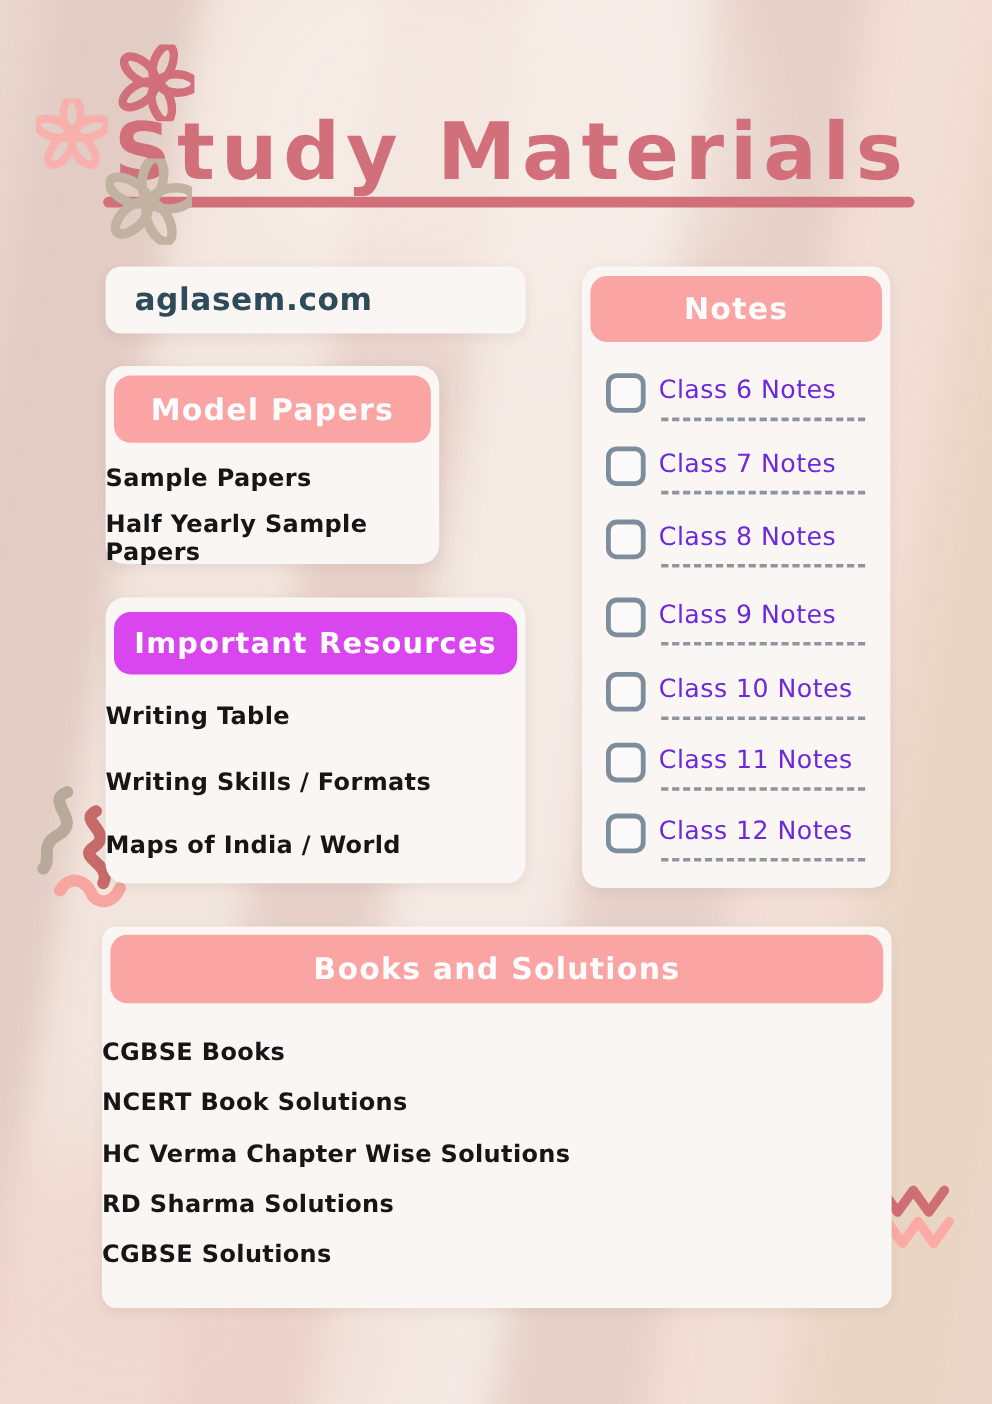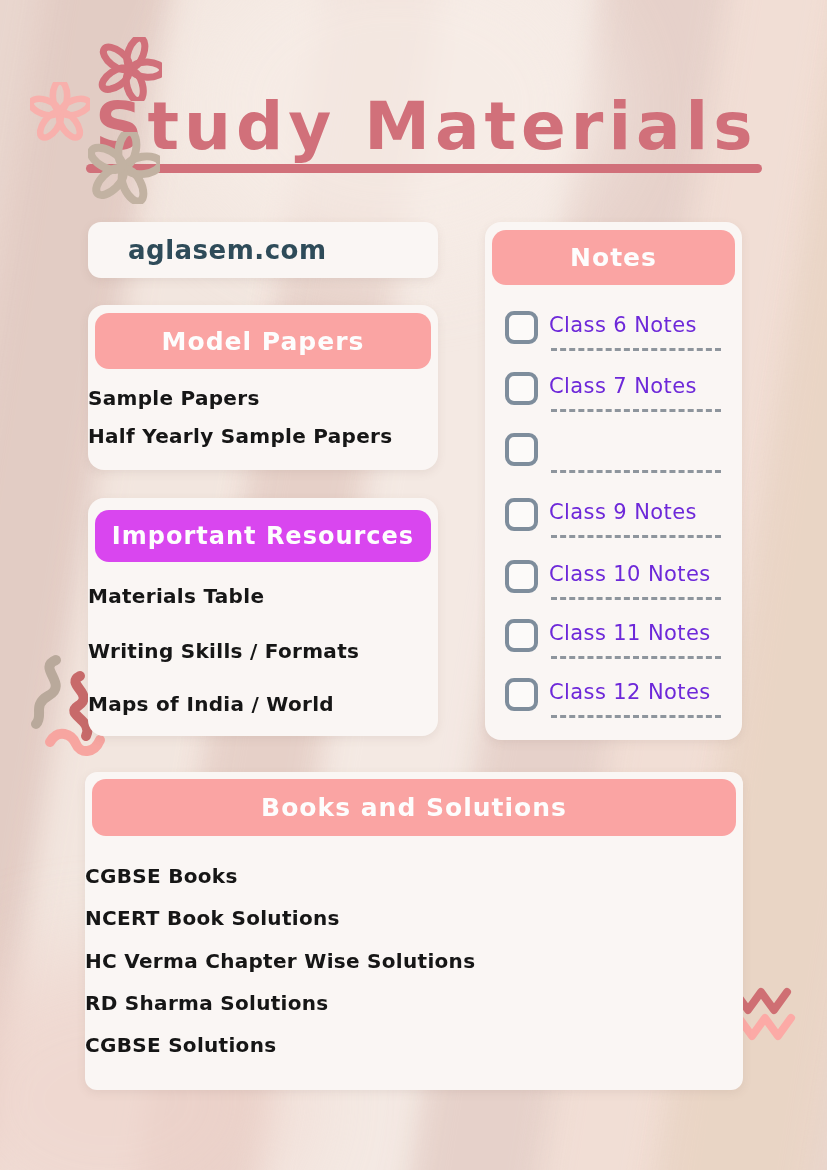--- a/index.html
+++ b/index.html
@@ -40,21 +40,21 @@
   .pill{
     position:absolute;left:7px;right:7px;border-radius:14px;
     display:flex;align-items:center;justify-content:center;
     color:#fdfdfd;font-weight:bold;letter-spacing:1px;
   }
   .center-item{
     position:absolute;left:0;right:0;text-align:left;
     font-size:20px;font-weight:bold;color:#161616;letter-spacing:.3px;
   }
   .site-text{
-    display:block;line-height:56px;padding-left:40px;
+    display:block;line-height:56px;padding-left:24px;
     font-size:26px;font-weight:bold;letter-spacing:.5px;
   }
 
   
   .note-row{position:absolute;left:0;right:0;height:42px;}
   .checkbox{
     position:absolute;left:20px;top:1px;width:25px;height:25px;
     border:4px solid #7e8d9c;border-radius:9px;background:#fcfaf9;cursor:pointer;
   }
   .note-label{
@@ -123,48 +123,49 @@
     <g fill="none" stroke-width="8" stroke-linecap="round" stroke-linejoin="round">
       <path d="M 4 26 L 17 8 L 30 26 L 43 8 L 56 26 L 69 8 L 82 26 L 95 8" stroke="#cf6f73"></path>
       <path d="M 8 52 L 21 34 L 34 52 L 47 34 L 60 52 L 73 34 L 86 52 L 99 34" stroke="#fcaaa6"></path>
     </g>
   </svg>
 
   <div class="card" style="left:88px;top:222px;width:350px;height:56px;border-radius:13px">
     <span class="site-text" style="color:#2e4b59">aglasem.com</span>
   </div>
 
-  <div class="card" style="left:88px;top:305px;width:350px;height:165px">
+  <div class="card" style="left:88px;top:305px;width:278px;height:165px">
     <div class="pill" style="top:8px;height:56px;background:#faa4a3;font-size:25px">Model Papers</div>
     <div class="center-item" style="top:81px">Sample Papers</div>
     <div class="center-item" style="top:119px">Half Yearly Sample Papers</div>
   </div>
 
   <div class="card" style="left:88px;top:498px;width:350px;height:238px">
     <div class="pill" style="top:12px;height:52px;background:#d946ef;font-size:24px">Important Resources</div>
-    <div class="center-item" style="top:86px">Materials Table</div>
+    <div class="center-item" style="top:86px">Writing Table</div>
     <div class="center-item" style="top:194px">Maps of India / World</div>
     <div class="center-item" style="top:141px">Writing Skills / Formats</div>
   </div>
 
   <div class="card" style="left:485px;top:222px;width:257px;height:518px">
     <div class="pill" style="top:8px;height:55px;background:#faa4a3;font-size:25px">Notes</div>
 
     <div class="note-row" style="top:88px">
       <span class="checkbox"></span>
       <span class="note-label">Class 6 Notes</span>
       <span class="note-dash"></span>
     </div>
     <div class="note-row" style="top:149px">
       <span class="checkbox"></span>
       <span class="note-label">Class 7 Notes</span>
       <span class="note-dash"></span>
     </div>
     <div class="note-row" style="top:210px">
       <span class="checkbox"></span>
+      <span class="note-label">Class 8 Notes</span>
       <span class="note-dash"></span>
     </div>
     <div class="note-row" style="top:275px">
       <span class="checkbox"></span>
       <span class="note-label">Class 9 Notes</span>
       <span class="note-dash"></span>
     </div>
     <div class="note-row" style="top:337px">
       <span class="checkbox"></span>
       <span class="note-label">Class 10 Notes</span>

